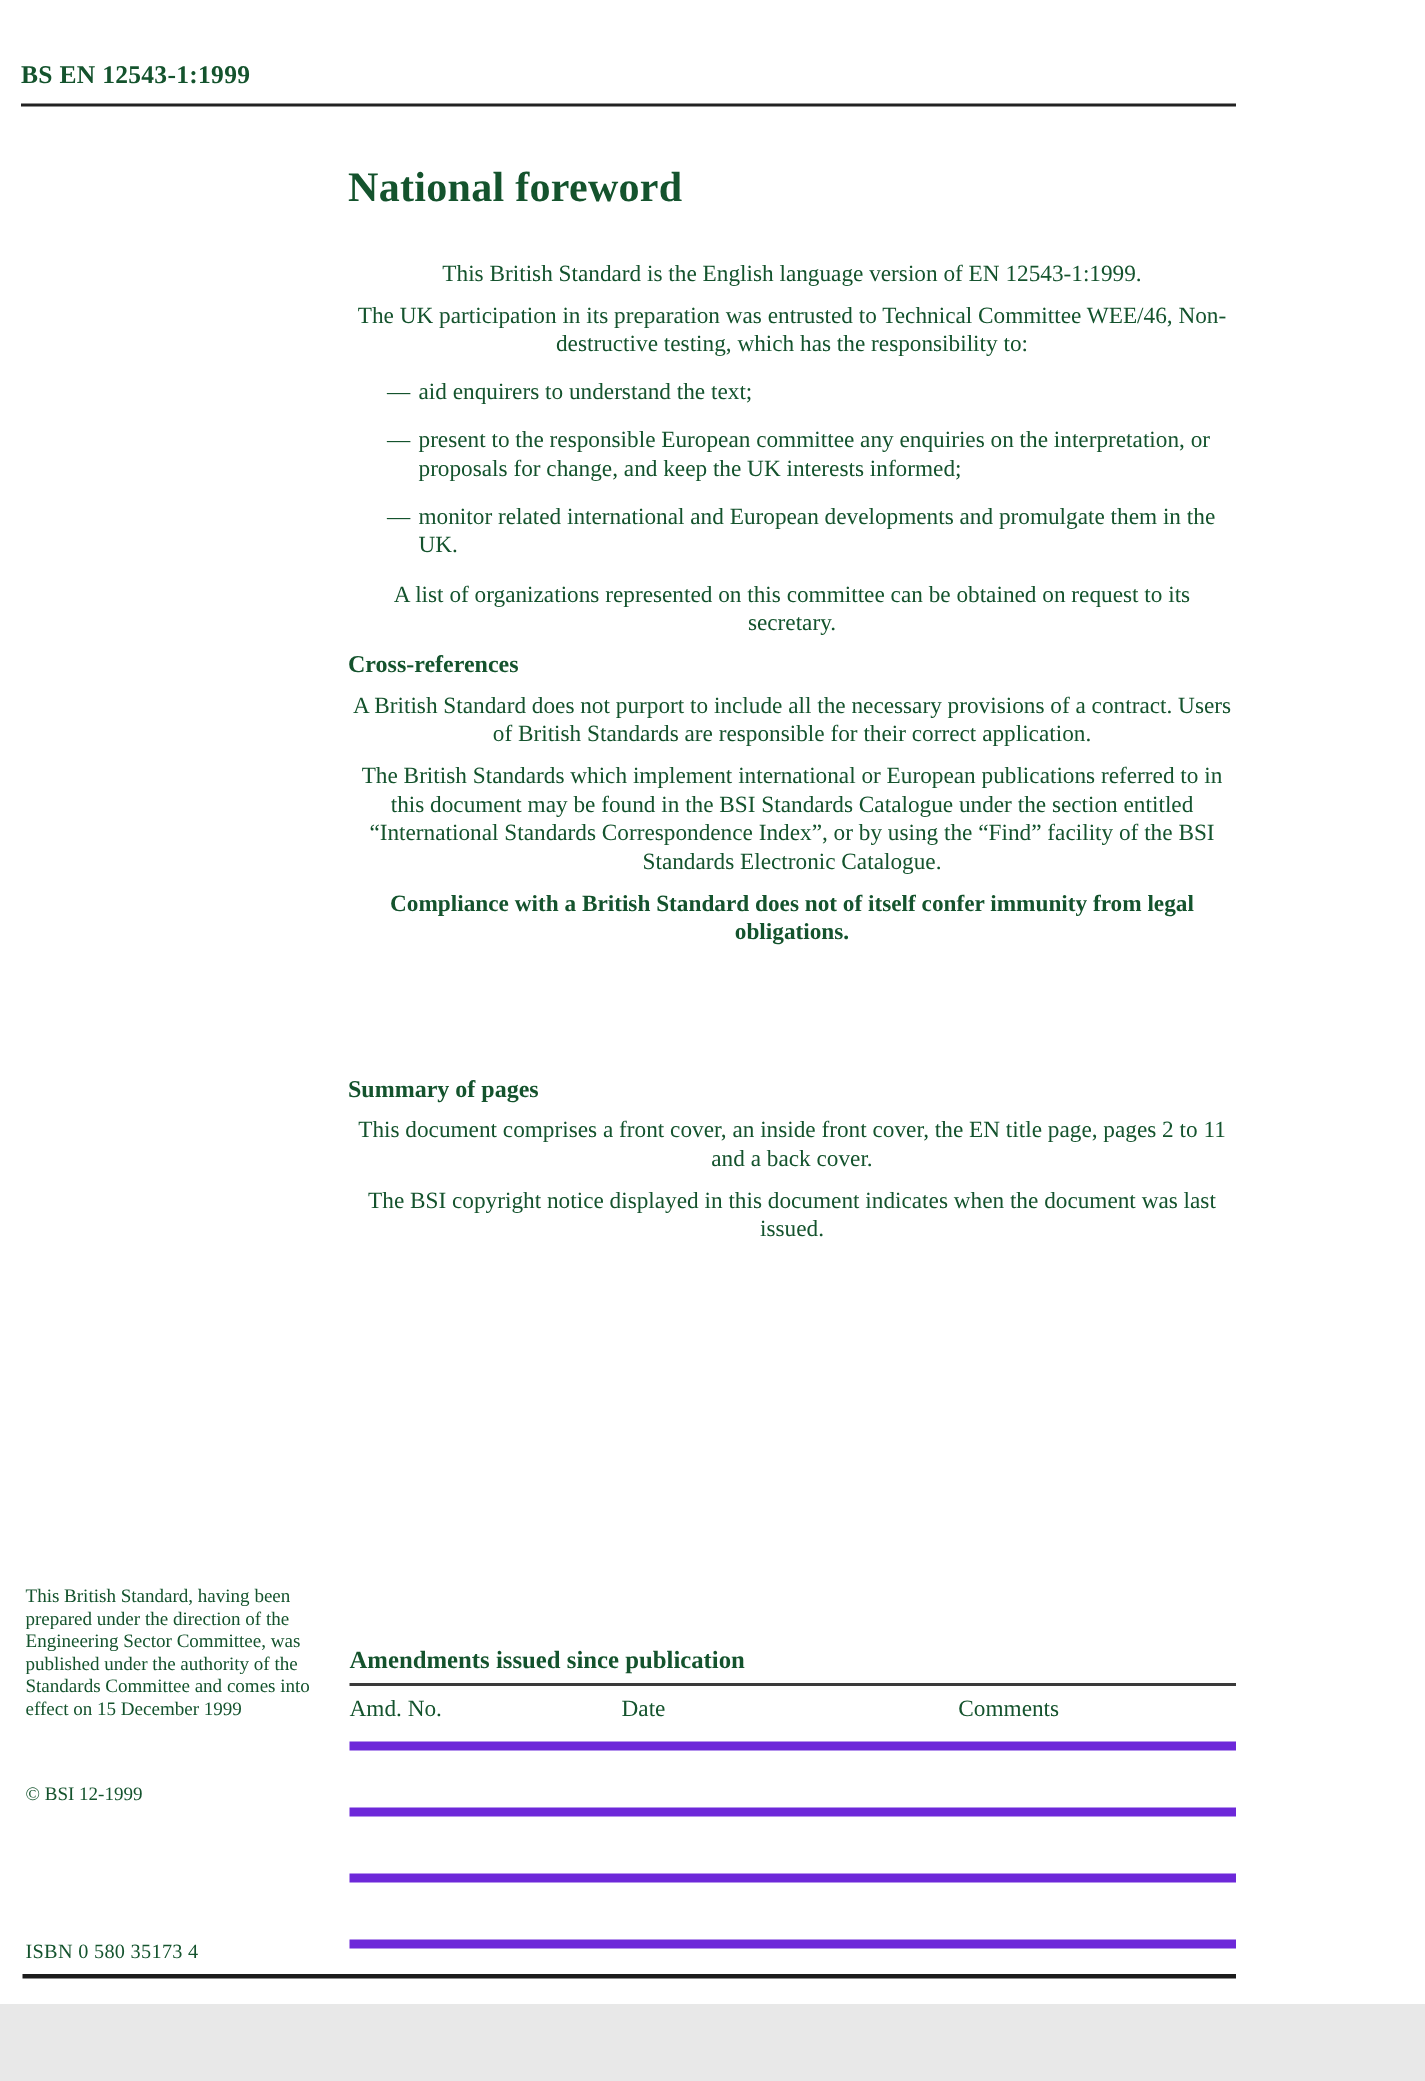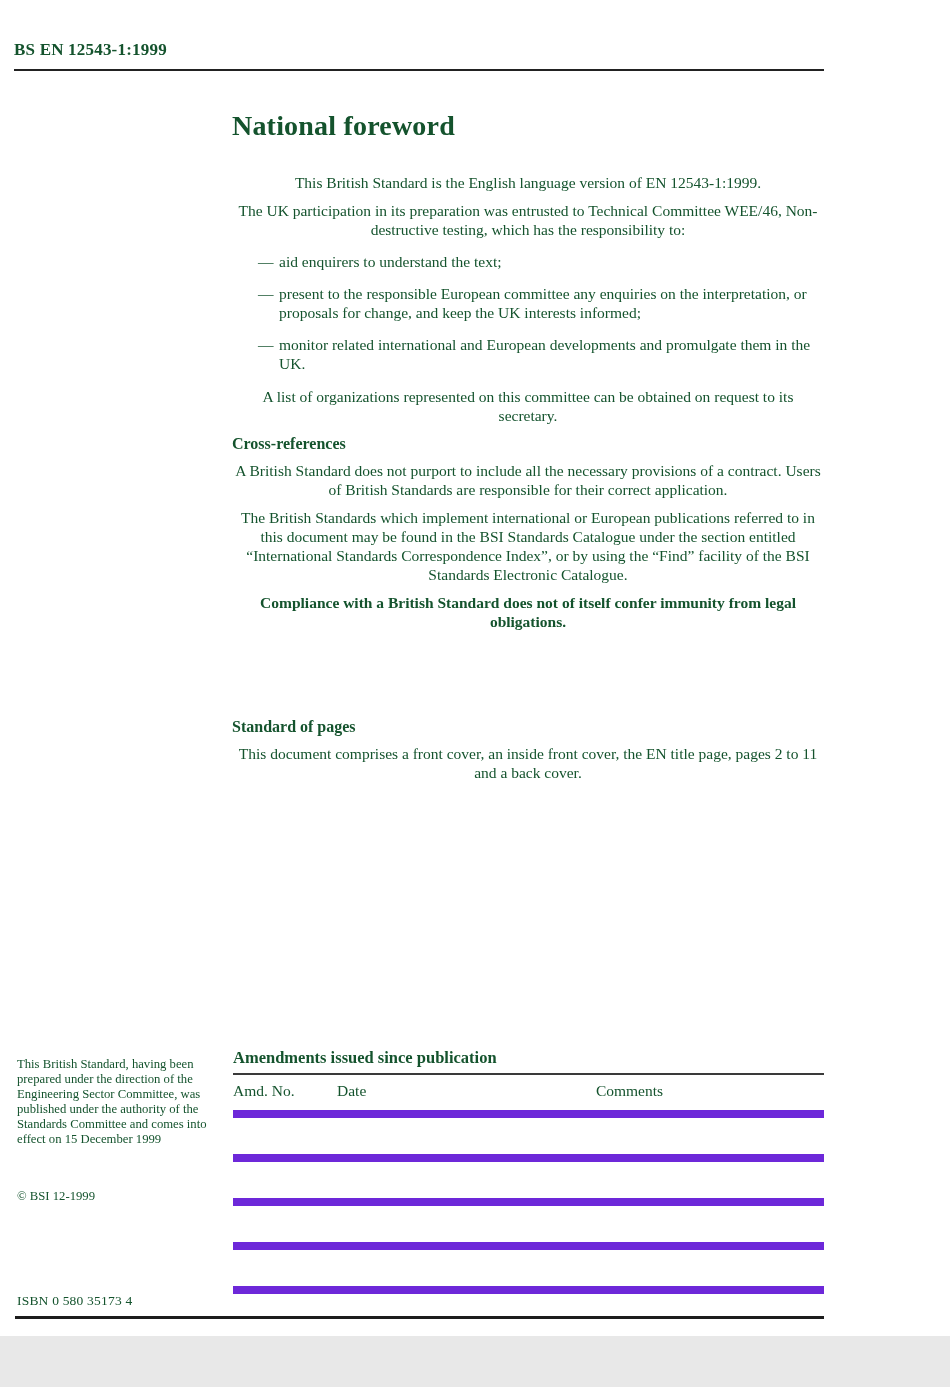--- a/index.html
+++ b/index.html
@@ -86,42 +86,43 @@
     left: 17px;
     top: 1293px;
     font-size: 13.5px;
     font-weight: normal;
     letter-spacing: 0.2px;
   }
   
   .amendments {
     position: absolute;
     left: 233px;
-    top: 1048px;
+    top: 1097px;
     width: 591px;
   }
   .amendments .amd-title {
     font-size: 16.5px;
     line-height: 20px;
     font-weight: bold;
     padding-bottom: 5px;
     border-bottom: 2px solid #3a3a3a;
   }
   .t-row {
     display: flex;
-    border-bottom: 8px solid #6d28d9;
+    border-bottom: 6px solid #6d28d9;
+    gap: 43px;
   }
   .t-row.t-head {
     height: 43px;
     padding-top: 7px;
     font-size: 15.5px;
   }
   .t-row.empty { height: 44px; }
   .t-cell-amd { width: 104px; }
-  .t-cell-date { width: 98px; }
+  .t-cell-date { width: 98px; text-align: center; }
   .t-cell-comments { flex: 1; text-align: center; }
   .bottom-rule {
     position: absolute;
     left: 15px;
     top: 1316px;
     width: 809px;
     height: 3px;
     background: #1c1c1c;
   }
 </style>
@@ -154,22 +155,23 @@
       </div>
     </div>
 
     <p class="spaced">A list of organizations represented on this committee can be obtained on request to its secretary.</p>
 
     <div class="subhead">Cross-references</div>
     <p>A British Standard does not purport to include all the necessary provisions of a contract. Users of British Standards are responsible for their correct application.</p>
     <p>The British Standards which implement international or European publications referred to in this document may be found in the BSI Standards Catalogue under the section entitled “International Standards Correspondence Index”, or by using the “Find” facility of the BSI Standards Electronic Catalogue.</p>
     <p class="bold-para">Compliance with a British Standard does not of itself confer immunity from legal obligations.</p>
 
-    <div class="subhead big-gap">Standard of pages</div>
+    <div class="subhead big-gap">Summary of pages</div>
     <p>This document comprises a front cover, an inside front cover, the EN title page, pages 2 to 11 and a back cover.</p>
+    <p>The BSI copyright notice displayed in this document indicates when the document was last issued.</p>
   </div>
 
   <div class="side-note">This British Standard, having been prepared under the direction of the Engineering Sector Committee, was published under the authority of the Standards Committee and comes into effect on 15 December 1999</div>
   <div class="copyright">© BSI 12-1999</div>
   <div class="isbn">ISBN 0 580 35173 4</div>
 
   <div class="amendments">
     <div class="amd-title">Amendments issued since publication</div>
     <div class="t-row t-head">
       <div class="t-cell-amd">Amd. No.</div>

